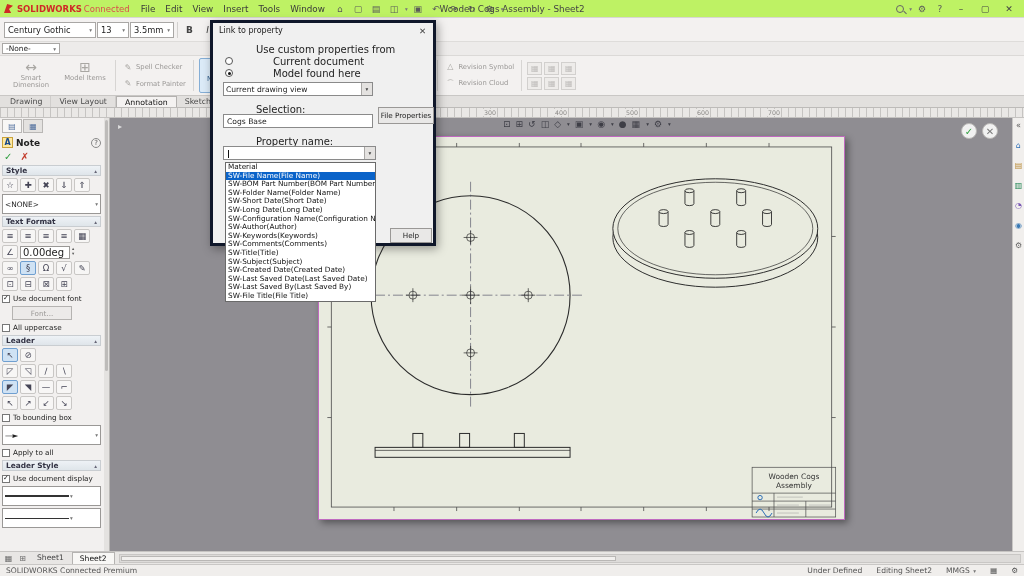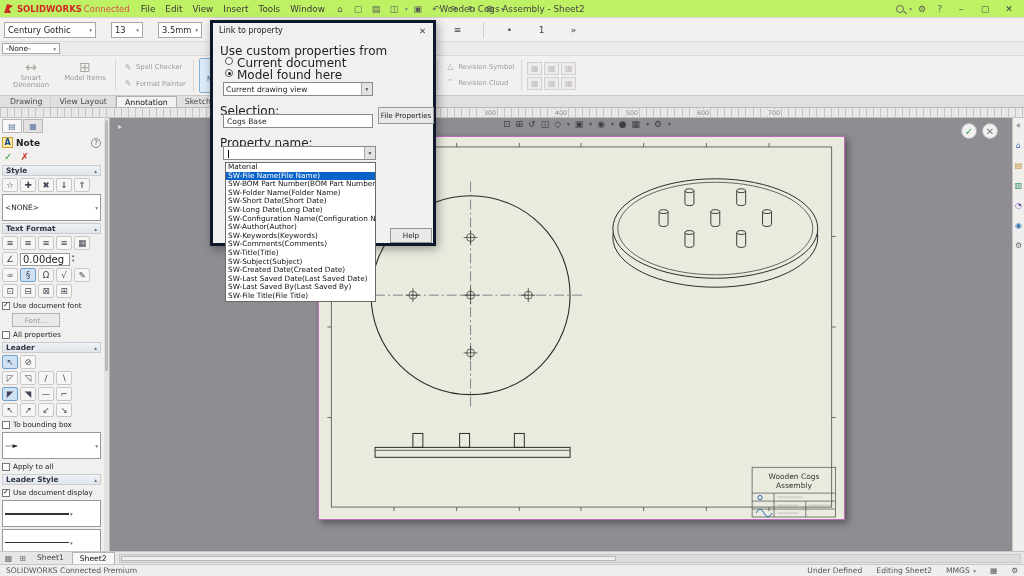--- a/index.html
+++ b/index.html
@@ -14,21 +14,21 @@
   .menus{display:flex;}
   .menus span{padding:0 5px;font-size:8.8px;color:#3a3a3a;cursor:default;}
   .qi{width:16px;height:14px;display:flex;align-items:center;justify-content:center;font-size:9px;color:#5a5a5a;}
   .car{font-size:5.5px;color:#777;margin-left:1px;}
   .title-center{position:absolute;left:300px;right:300px;text-align:center;font-size:8.8px;color:#444;pointer-events:none;}
   .tb-right{margin-left:auto;display:flex;align-items:center;gap:2px;}
   .search-lens{position:relative;width:8px;height:8px;border:1.3px solid #666;border-radius:50%;margin-right:2px;}
   .search-lens::after{content:"";position:absolute;left:6px;top:6px;width:4px;height:1.3px;background:#666;transform:rotate(45deg);}
   .wbn{width:22px;height:16px;display:flex;align-items:center;justify-content:center;font-size:9px;color:#444;}
   
-  .formatbar{top:18px;height:24px;background:#f3f1f0;border-bottom:1px solid #dedcda;display:flex;align-items:center;gap:15px;padding:0 4px;}
+  .formatbar{top:18px;height:24px;background:#f3f1f0;border-bottom:1px solid #dedcda;display:flex;align-items:center;gap:1px;padding:0 4px;}
   .cmb{height:16px;background:#fff;border:1px solid #a9a7a5;display:flex;align-items:center;font-size:8.3px;padding:0 3px;color:#222;}
   .cmb .cv{flex:1;white-space:nowrap;overflow:hidden;}
   .tbn{width:17px;height:16px;display:flex;align-items:center;justify-content:center;font-size:9px;color:#444;border:1px solid transparent;}
   .vsep{width:1px;height:16px;background:#d2d0ce;margin:0 2px;}
   
   .stylebar{top:42px;height:14px;background:#edebea;border-bottom:1px solid #dbd9d7;display:flex;align-items:center;padding:0 2px;}
   
   .ribbon{top:56px;height:40px;background:#f3f1f0;border-bottom:1px solid #c9c7c5;display:flex;align-items:stretch;gap:2px;padding:2px 4px;}
   .rbig{display:flex;flex-direction:column;align-items:center;width:54px;padding-top:1px;}
   .rg{font-size:14px;line-height:16px;color:#a9a7a3;}
@@ -60,25 +60,25 @@
   .phead b{font-size:9px;color:#222;}
   .phelp{margin-left:auto;width:10px;height:10px;border:1px solid #8a8a8a;border-radius:50%;font-size:7px;display:flex;align-items:center;justify-content:center;color:#555;}
   .pact{display:flex;gap:8px;height:13px;align-items:center;padding-left:2px;}
   .okg{color:#2e9e3e;font-weight:bold;font-size:10px;}
   .xr{color:#c23a2a;font-weight:bold;font-size:10px;}
   .sec{height:11px;background:linear-gradient(#eef2f6,#dfe5ea);border:1px solid #c9cdd1;display:flex;align-items:center;padding:0 3px;font-size:7.4px;font-weight:bold;color:#334;margin:2px 0;}
   .sec .car2{margin-left:auto;font-size:5.5px;color:#667;}
   .irow{display:flex;gap:2px;margin:2px 0;align-items:center;}
   .ib{width:16px;height:14px;background:#f7f6f5;border:1px solid #c9c7c5;border-radius:2px;display:flex;align-items:center;justify-content:center;font-size:8.5px;color:#445;}
   .ib.on{background:#cfe2f4;border-color:#6f9fd0;}
-  .pcmb{height:27px;background:#fff;border:1px solid #9a9896;display:flex;align-items:center;font-size:7.4px;padding:0 2px;margin:2px 0;color:#222;}
+  .pcmb{height:20px;background:#fff;border:1px solid #9a9896;display:flex;align-items:center;font-size:7.4px;padding:0 2px;margin:2px 0;color:#222;}
   .pcmb .cv{flex:1;}
   .chk{display:flex;align-items:center;gap:3px;margin:3px 0;font-size:7.2px;color:#222;}
   .box{width:8px;height:8px;border:1px solid #777;background:#fff;display:flex;align-items:center;justify-content:center;font-size:7px;line-height:1;color:#222;flex:none;}
-  .fbtn{width:48px;height:14px;background:#eceae9;border:1px solid #b5b3b1;color:#9a9896;font-size:7.2px;display:flex;align-items:center;justify-content:center;margin:2px 0 2px 10px;}
+  .fbtn{width:60px;height:14px;background:#eceae9;border:1px solid #b5b3b1;color:#9a9896;font-size:7.2px;display:flex;align-items:center;justify-content:center;margin:2px 0 2px 10px;}
   .tin{width:50px;height:13px;border:1px solid #9a9896;font-size:10px;padding:0 2px;font-family:inherit;color:#222;}
   .spin{display:flex;flex-direction:column;font-size:4.5px;color:#555;line-height:1.1;}
   .lineA{width:64px;height:2px;background:#333;}
   .lineB{width:64px;height:1px;background:#333;}
   .pscroll{position:absolute;right:0;top:0;bottom:0;width:5px;background:#e4e2e0;}
   .pthumb{position:absolute;top:2px;left:1px;width:3px;height:58%;background:#bdbbb9;border-radius:2px;}
   
   .canvas{flex:1;position:relative;background:#8f8d92;overflow:hidden;}
   .flyout{position:absolute;left:8px;top:4px;font-size:8px;color:#dddddd;display:flex;gap:3px;}
   .hud{position:absolute;left:393px;top:1px;display:flex;gap:5px;align-items:center;}
@@ -97,21 +97,21 @@
   .stab.active{background:#f8f7f5;border:1px solid #b5b3b1;border-bottom:none;color:#111;}
   .hscroll{flex:1;height:9px;background:#dddbd9;margin:0 3px;position:relative;border:1px solid #c9c7c5;}
   .hthumb{position:absolute;left:1px;top:1px;bottom:1px;width:55%;background:#f2f0ee;border:1px solid #b9b7b5;}
   
   .statusbar{position:absolute;left:0;right:0;bottom:0;height:12px;background:#f0eeec;border-top:1px solid #c9c7c5;display:flex;align-items:center;font-size:7.6px;color:#555;padding:0 6px;}
   .sb-right{margin-left:auto;display:flex;gap:14px;align-items:center;}
   
   .dialog{position:absolute;left:210px;top:20px;width:226px;height:226px;background:#f0f0f0;border:3px solid #0f172a;box-shadow:2px 3px 9px rgba(0,0,0,.35);z-index:60;font-size:7.6px;color:#222;}
   .dti{position:absolute;left:6px;top:3px;font-size:8px;color:#222;}
   .dx{position:absolute;right:3px;top:2px;width:15px;height:12px;text-align:center;font-size:8.5px;color:#444;line-height:12px;}
-  .dlab{position:absolute;font-size:12px;color:#222;white-space:nowrap;}
+  .dlab{position:absolute;font-size:10px;color:#222;white-space:nowrap;margin-left:36px;}
   .radio{position:absolute;width:8px;height:8px;border:1px solid #555;border-radius:50%;background:#fff;}
   .radio.on::after{content:"";position:absolute;left:2px;top:2px;width:3px;height:3px;border-radius:50%;background:#111;}
   .dcmb{position:absolute;background:#fff;border:1px solid #8a8a8a;height:14px;display:flex;align-items:center;padding:0 2px;}
   .dcmb .cv{flex:1;white-space:nowrap;overflow:hidden;}
   .dcar{width:11px;align-self:stretch;background:#e4e2e0;border-left:1px solid #a9a7a5;display:flex;align-items:center;justify-content:center;font-size:5.5px;color:#444;margin-right:-2px;}
   .dtxt{position:absolute;background:#fff;border:1px solid #8a8a8a;height:14px;display:flex;align-items:center;padding:0 3px;white-space:nowrap;overflow:hidden;}
   .dbtn{position:absolute;background:#e9e8e7;border:1px solid #9a9896;display:flex;align-items:center;justify-content:center;font-size:7.2px;color:#222;text-align:center;}
   .din{border:none;outline:none;background:#fff;font-family:inherit;font-size:7.4px;height:100%;flex:1;padding:0 2px;}
   .caretline{position:absolute;left:4px;top:3px;width:1px;height:8px;background:#111;}
   .dlist{position:absolute;left:12px;top:139px;width:151px;background:#fff;border:1px solid #6a6a6a;z-index:5;}
@@ -347,21 +347,21 @@
         <span class="ib">⊠</span>
         <span class="ib">⊞</span>
       </div>
       <label class="chk">
           <span class="box">✓</span>
           <span>Use document font</span>
         </label>
       <div class="fbtn">Font...</div>
       <label class="chk">
           <span class="box"></span>
-          <span>All properties</span>
+          <span>All uppercase</span>
         </label>
       <div class="sec">
           <span>Leader</span>
           <span class="car2">▴</span>
         </div>
       <div class="irow">
         <span class="ib on">↖</span>
         <span class="ib">⊘</span>
       </div>
       <div class="irow">

